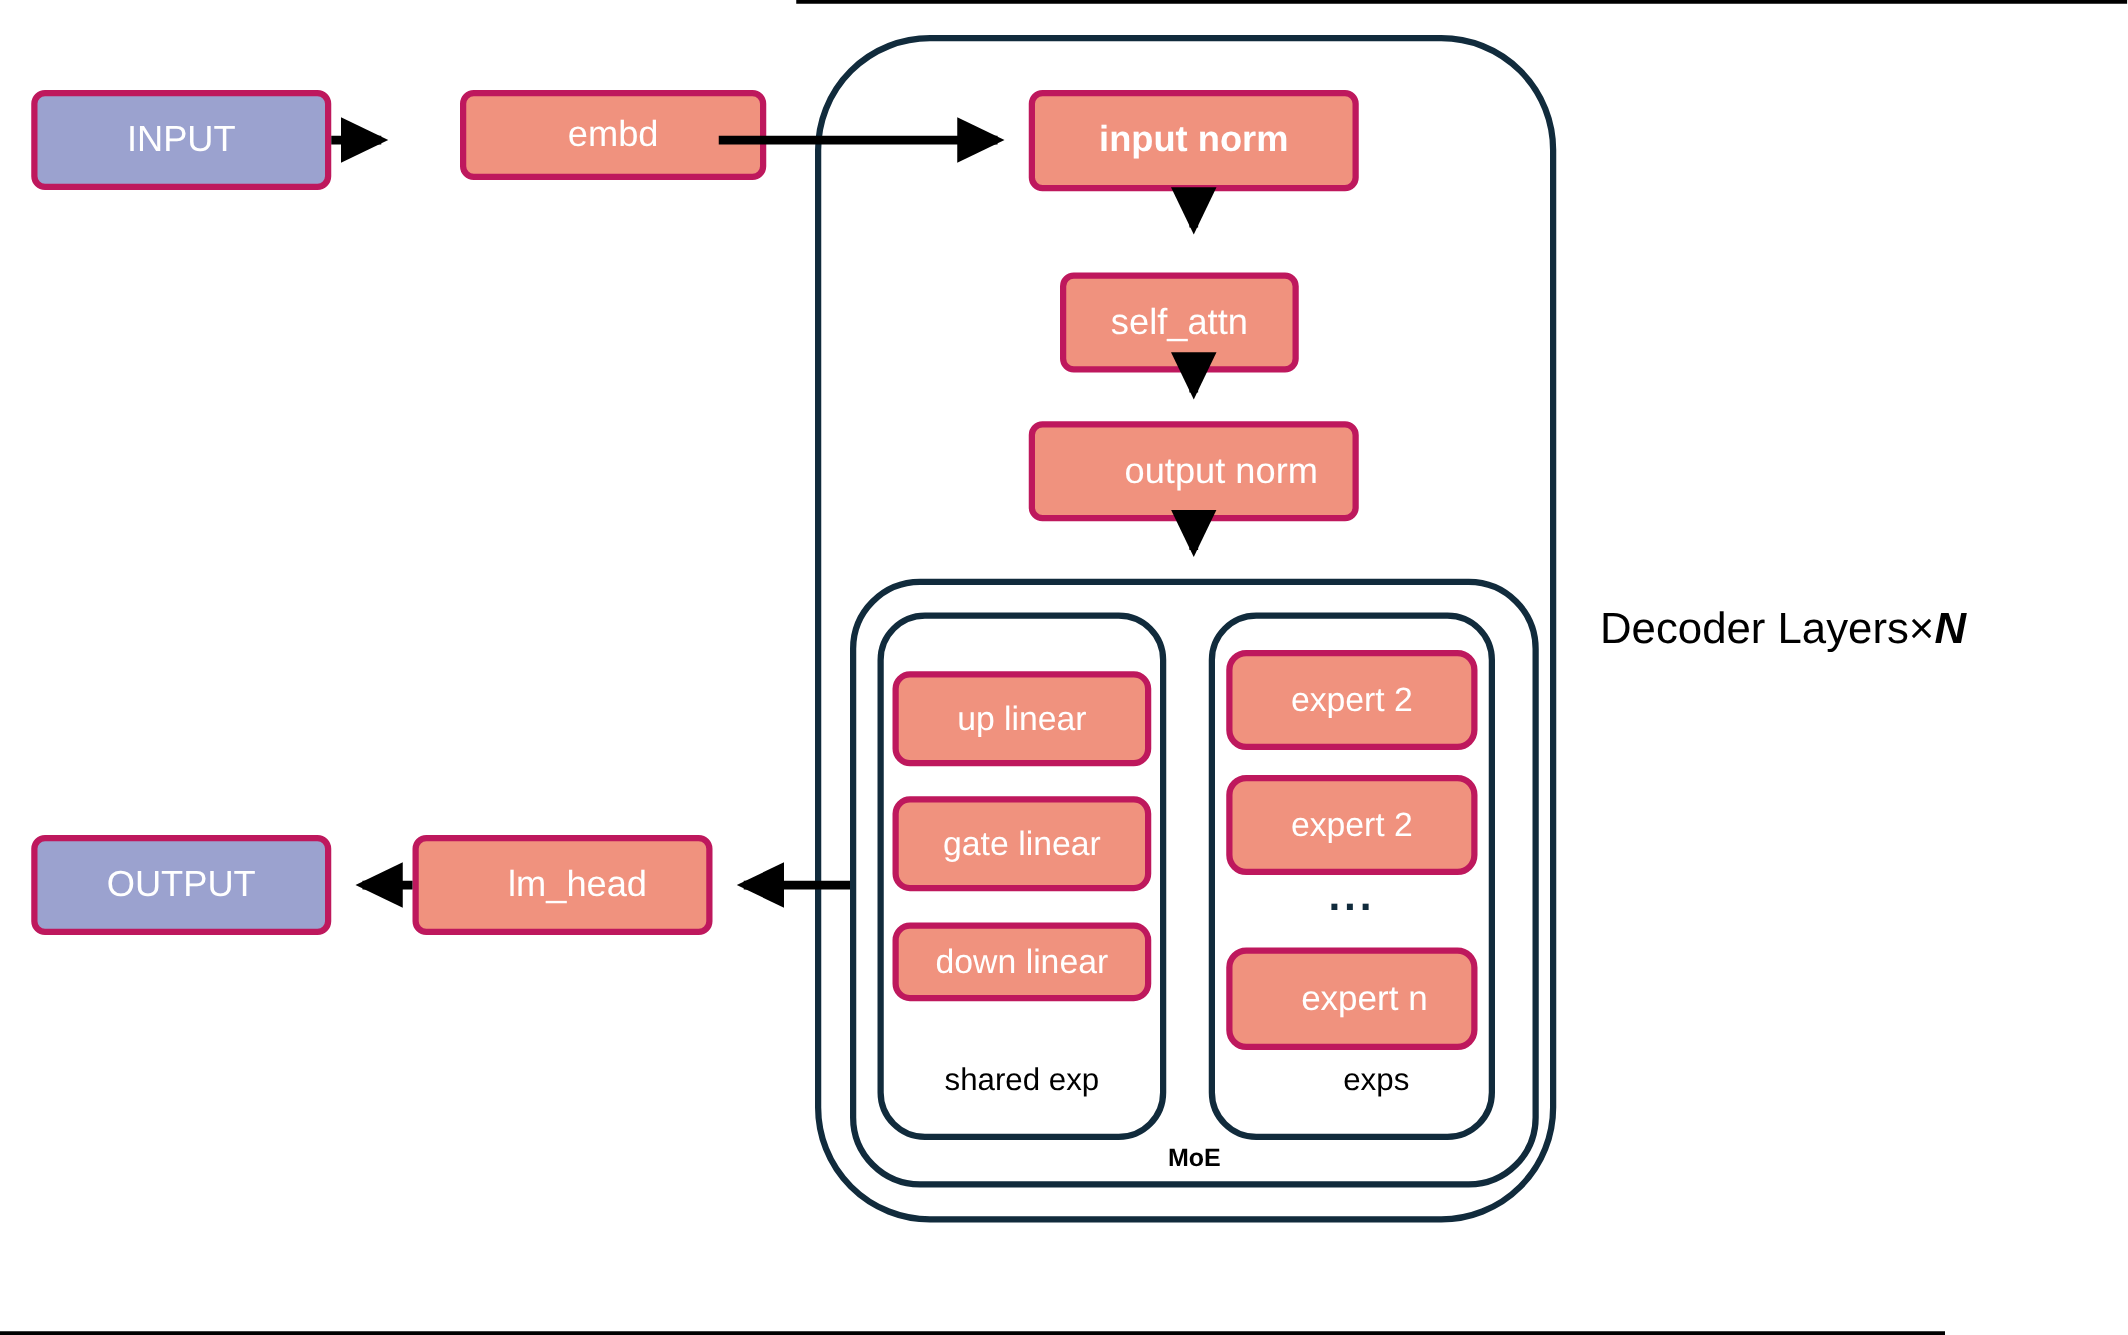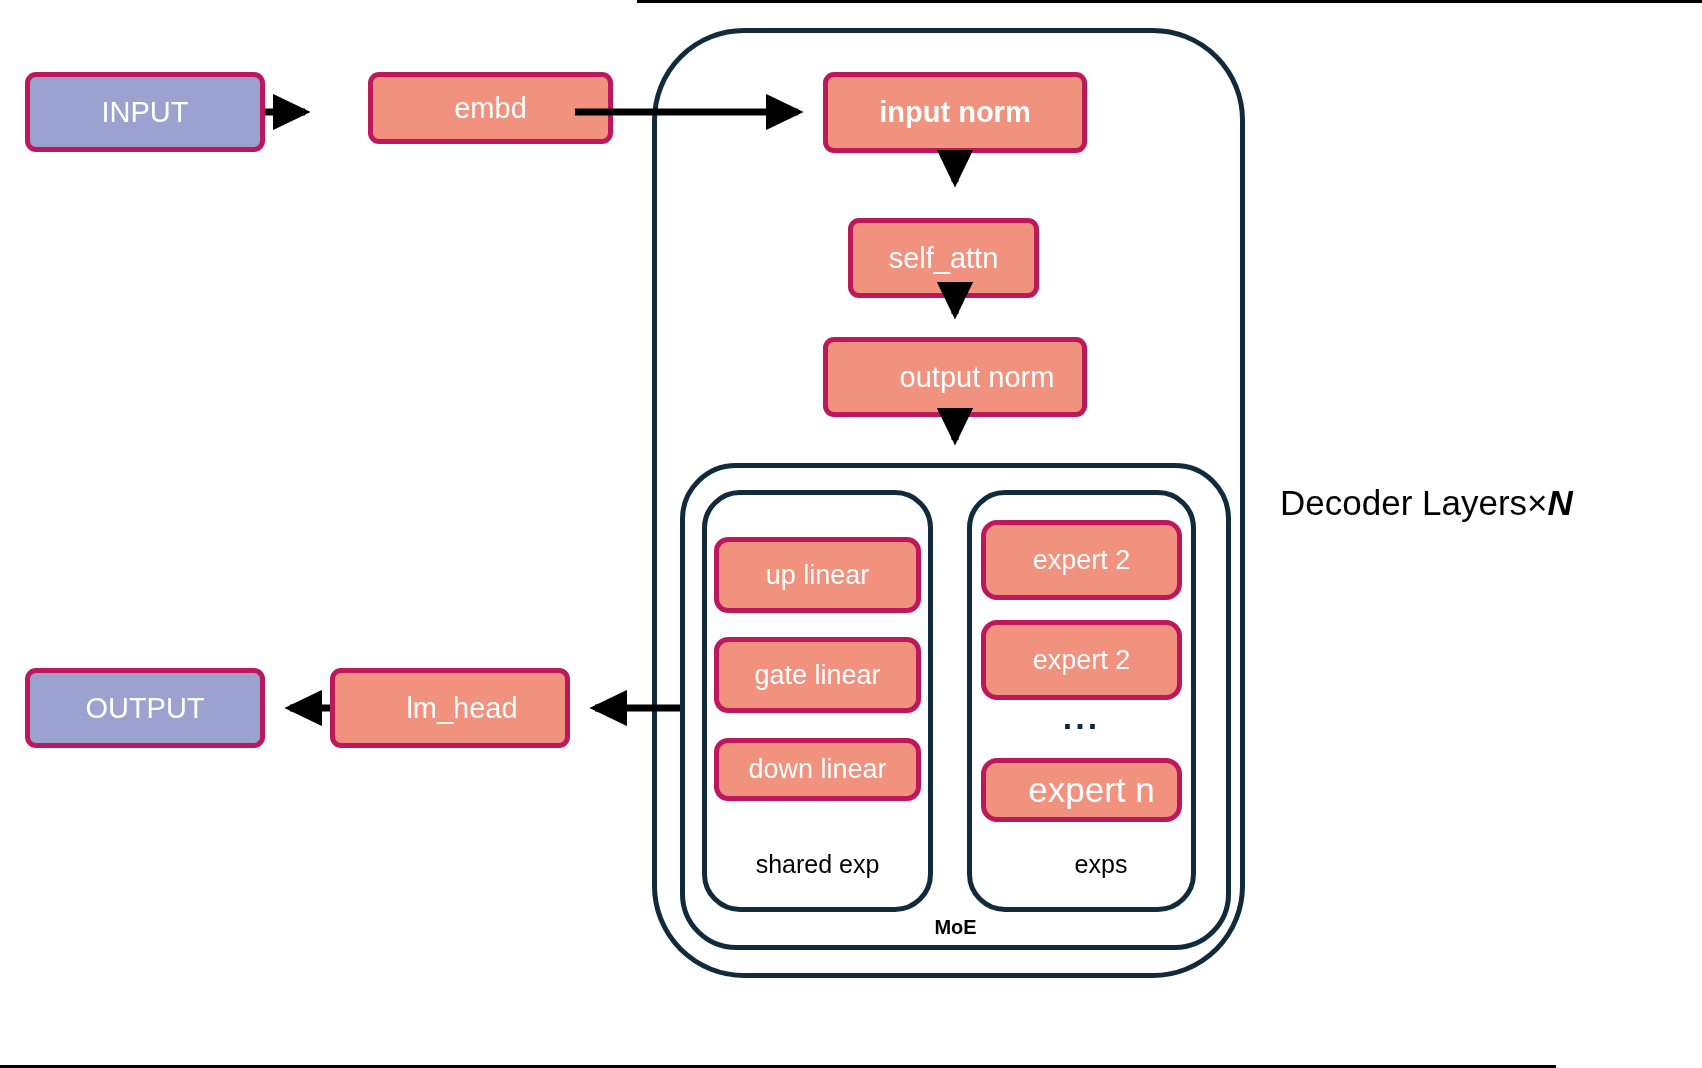--- a/index.html
+++ b/index.html
@@ -107,21 +107,21 @@
   </div>
   <div class="ctr-label" style="left:702px;top:850px;width:231px;">shared exp</div>
 
   <div class="node blk" style="left:981px;top:520px;width:201px;height:80px;border-radius:16px;font-size:27px;">
     <span>expert 2</span>
   </div>
   <div class="node blk" style="left:981px;top:620px;width:201px;height:80px;border-radius:16px;font-size:27px;">
     <span>expert 2</span>
   </div>
   <div id="expert-dots">...</div>
-  <div class="node blk" style="left:981px;top:758px;width:201px;height:64px;border-radius:16px;font-size:35px;padding-left:20px;">
+  <div class="node blk" style="left:981px;top:758px;width:201px;height:82px;border-radius:16px;font-size:28px;padding-left:20px;">
     <span>expert n</span>
   </div>
   <div class="ctr-label" style="left:967px;top:850px;width:268px;">exps</div>
 
   <div class="ctr-label" style="left:680px;top:916px;width:551px;font-size:20px;font-weight:bold;">MoE</div>
 
   <div id="decoder-label">
     <span>Decoder Layers</span><span>×</span><span class="nrep">N</span>
   </div>
 

